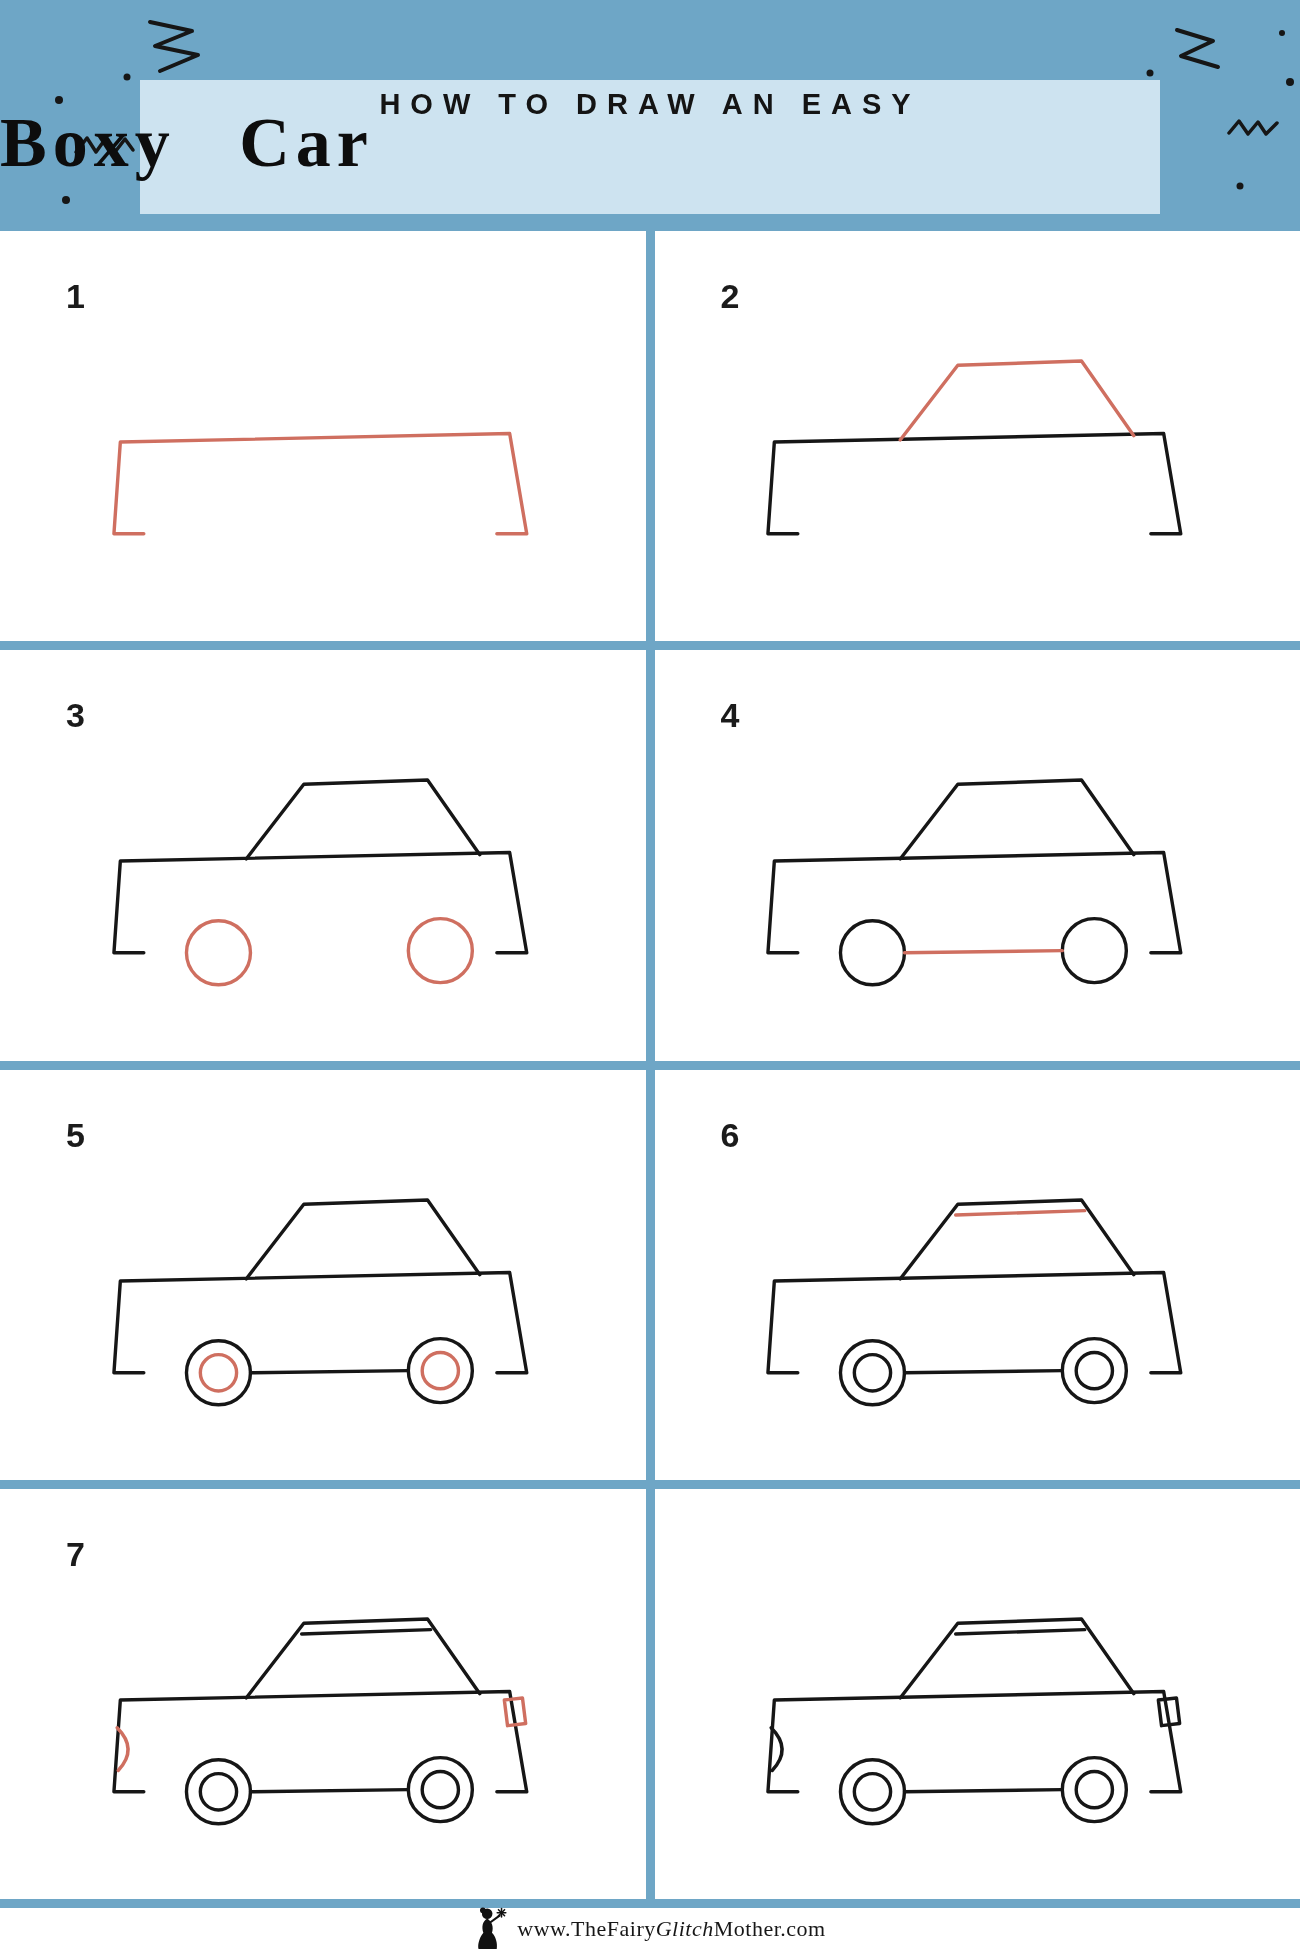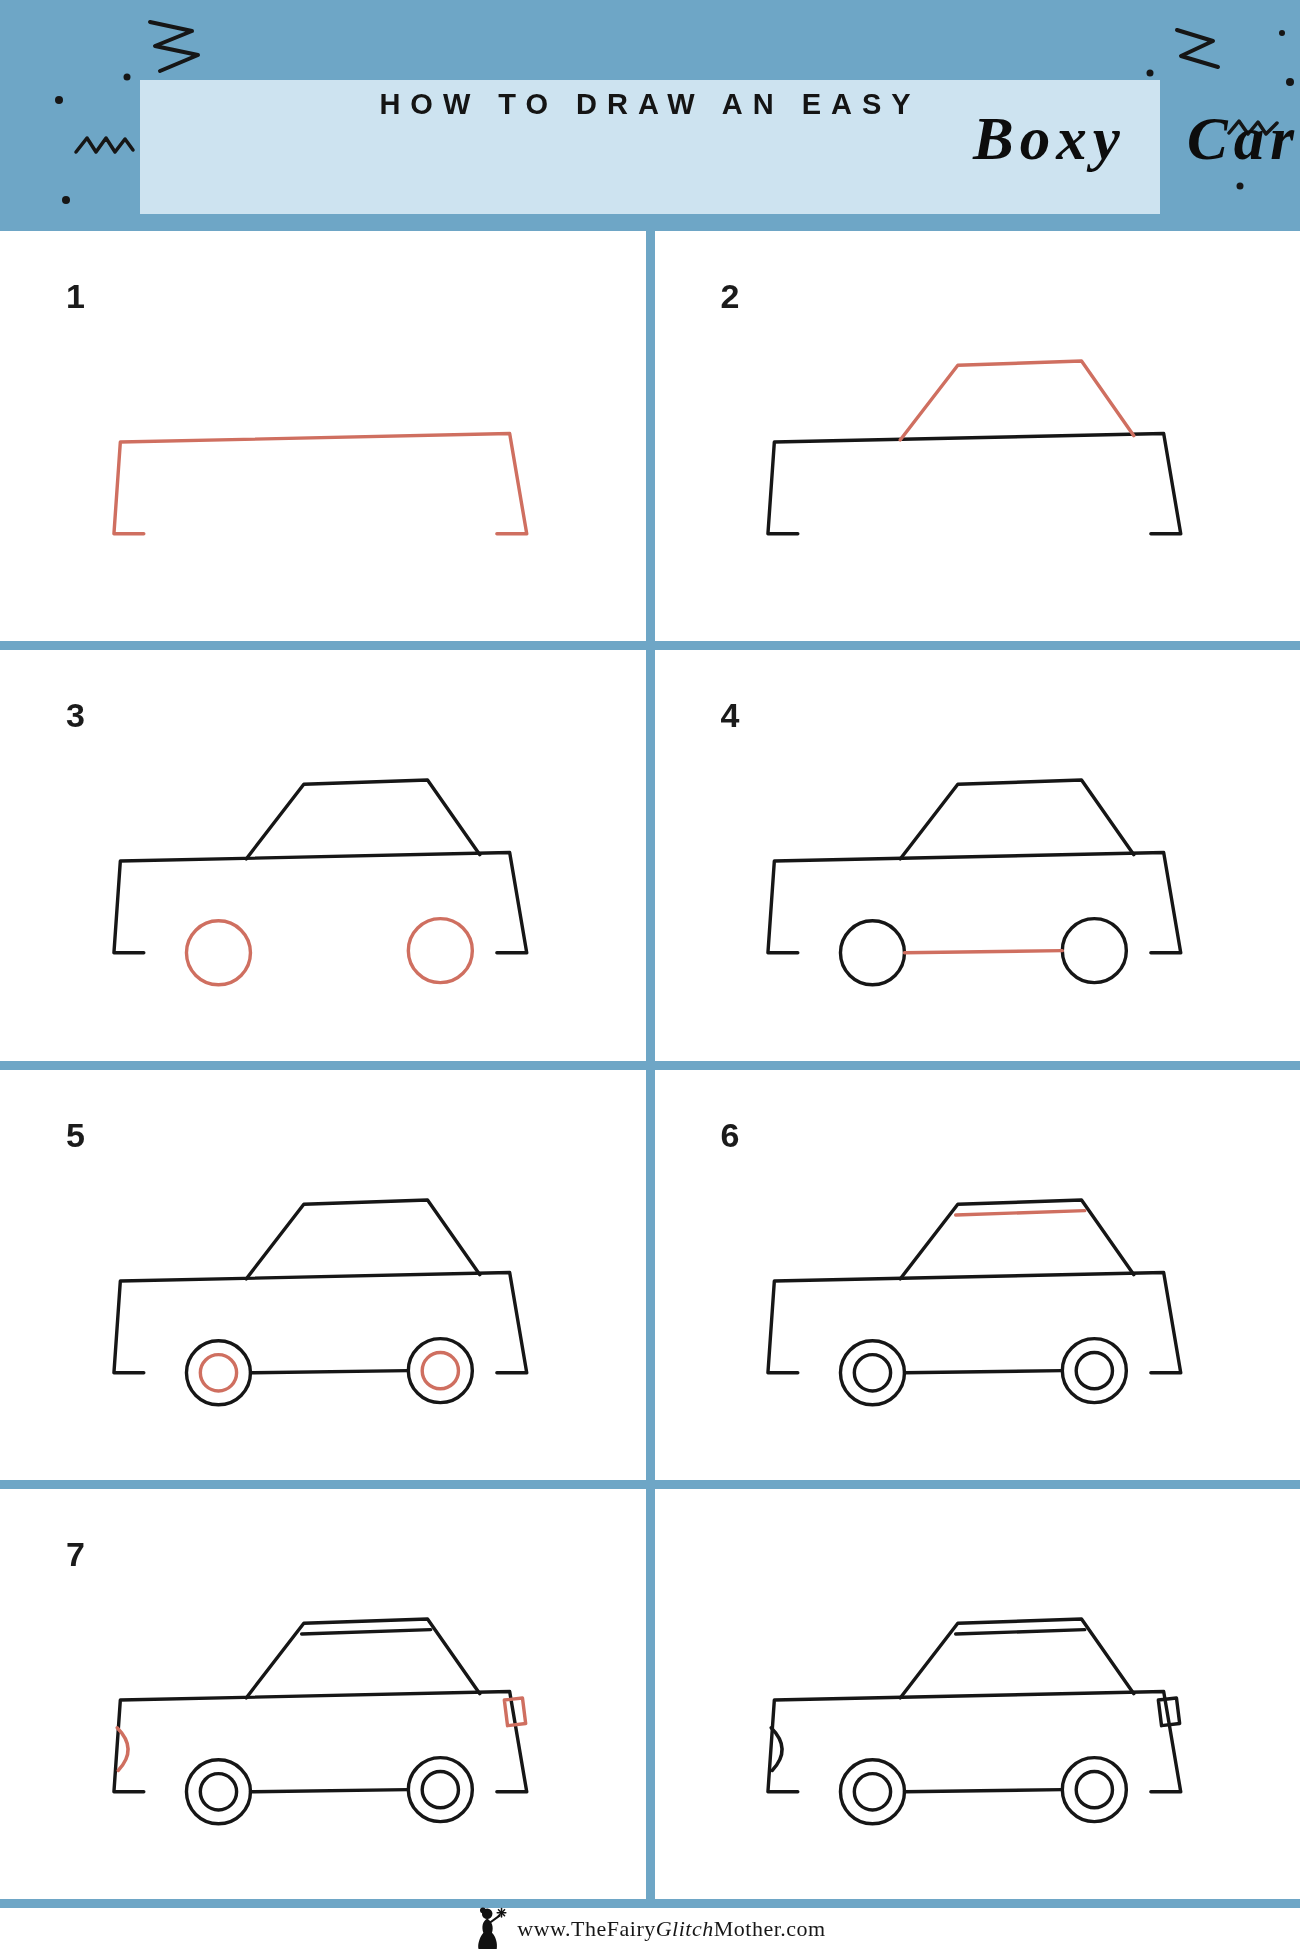--- a/index.html
+++ b/index.html
@@ -6,23 +6,23 @@
   html,body{background:#ffffff}
   body{font-family:"Liberation Sans", sans-serif}
   #page{position:relative;width:1300px;height:1950px;background:#c4b5fd;overflow:hidden}
 
   
   .header{position:absolute;top:0;left:0;width:1300px;height:231px}
   .banner{position:absolute;top:80px;left:140px;width:1020px;height:134px}
   .doodles{position:absolute;top:0;left:0;width:1300px;height:231px;pointer-events:none}
   .kicker{position:absolute;top:88px;left:0;width:100%;text-align:center;
           font-size:29px;font-weight:700;letter-spacing:10px;color:#141414}
-  .title{position:absolute;top:108px;left:0;width:100%;text-align:right;
-         font-family:"Liberation Serif", serif;font-style:italic;font-weight:700;
-         font-size:61px;letter-spacing:6px;word-spacing:40px;line-height:1;color:#0d0d0d}
+  .title{position:absolute;top:108px;left:0;width:100%;text-align:left;
+         font-family:"Liberation Serif", serif;font-weight:700;
+         font-size:70px;letter-spacing:6px;word-spacing:40px;line-height:1;color:#0d0d0d}
 
   
   .grid{position:absolute;top:231px;left:0;width:1300px;height:1668px;
         display:grid;grid-template-columns:1fr 1fr;grid-template-rows:1fr 1fr 1fr 1fr;gap:9px}
   .panel{background:#fff;position:relative}
   .step-num{position:absolute;top:46px;left:66px;font-size:34px;font-weight:700;color:#1b1b1b}
   .car{position:absolute;top:34px;left:50%;transform:translateX(-50%);width:470px;height:352px}
 
   
   .footer{position:absolute;top:1899px;left:0;width:1300px;height:51px;background:#fff;

